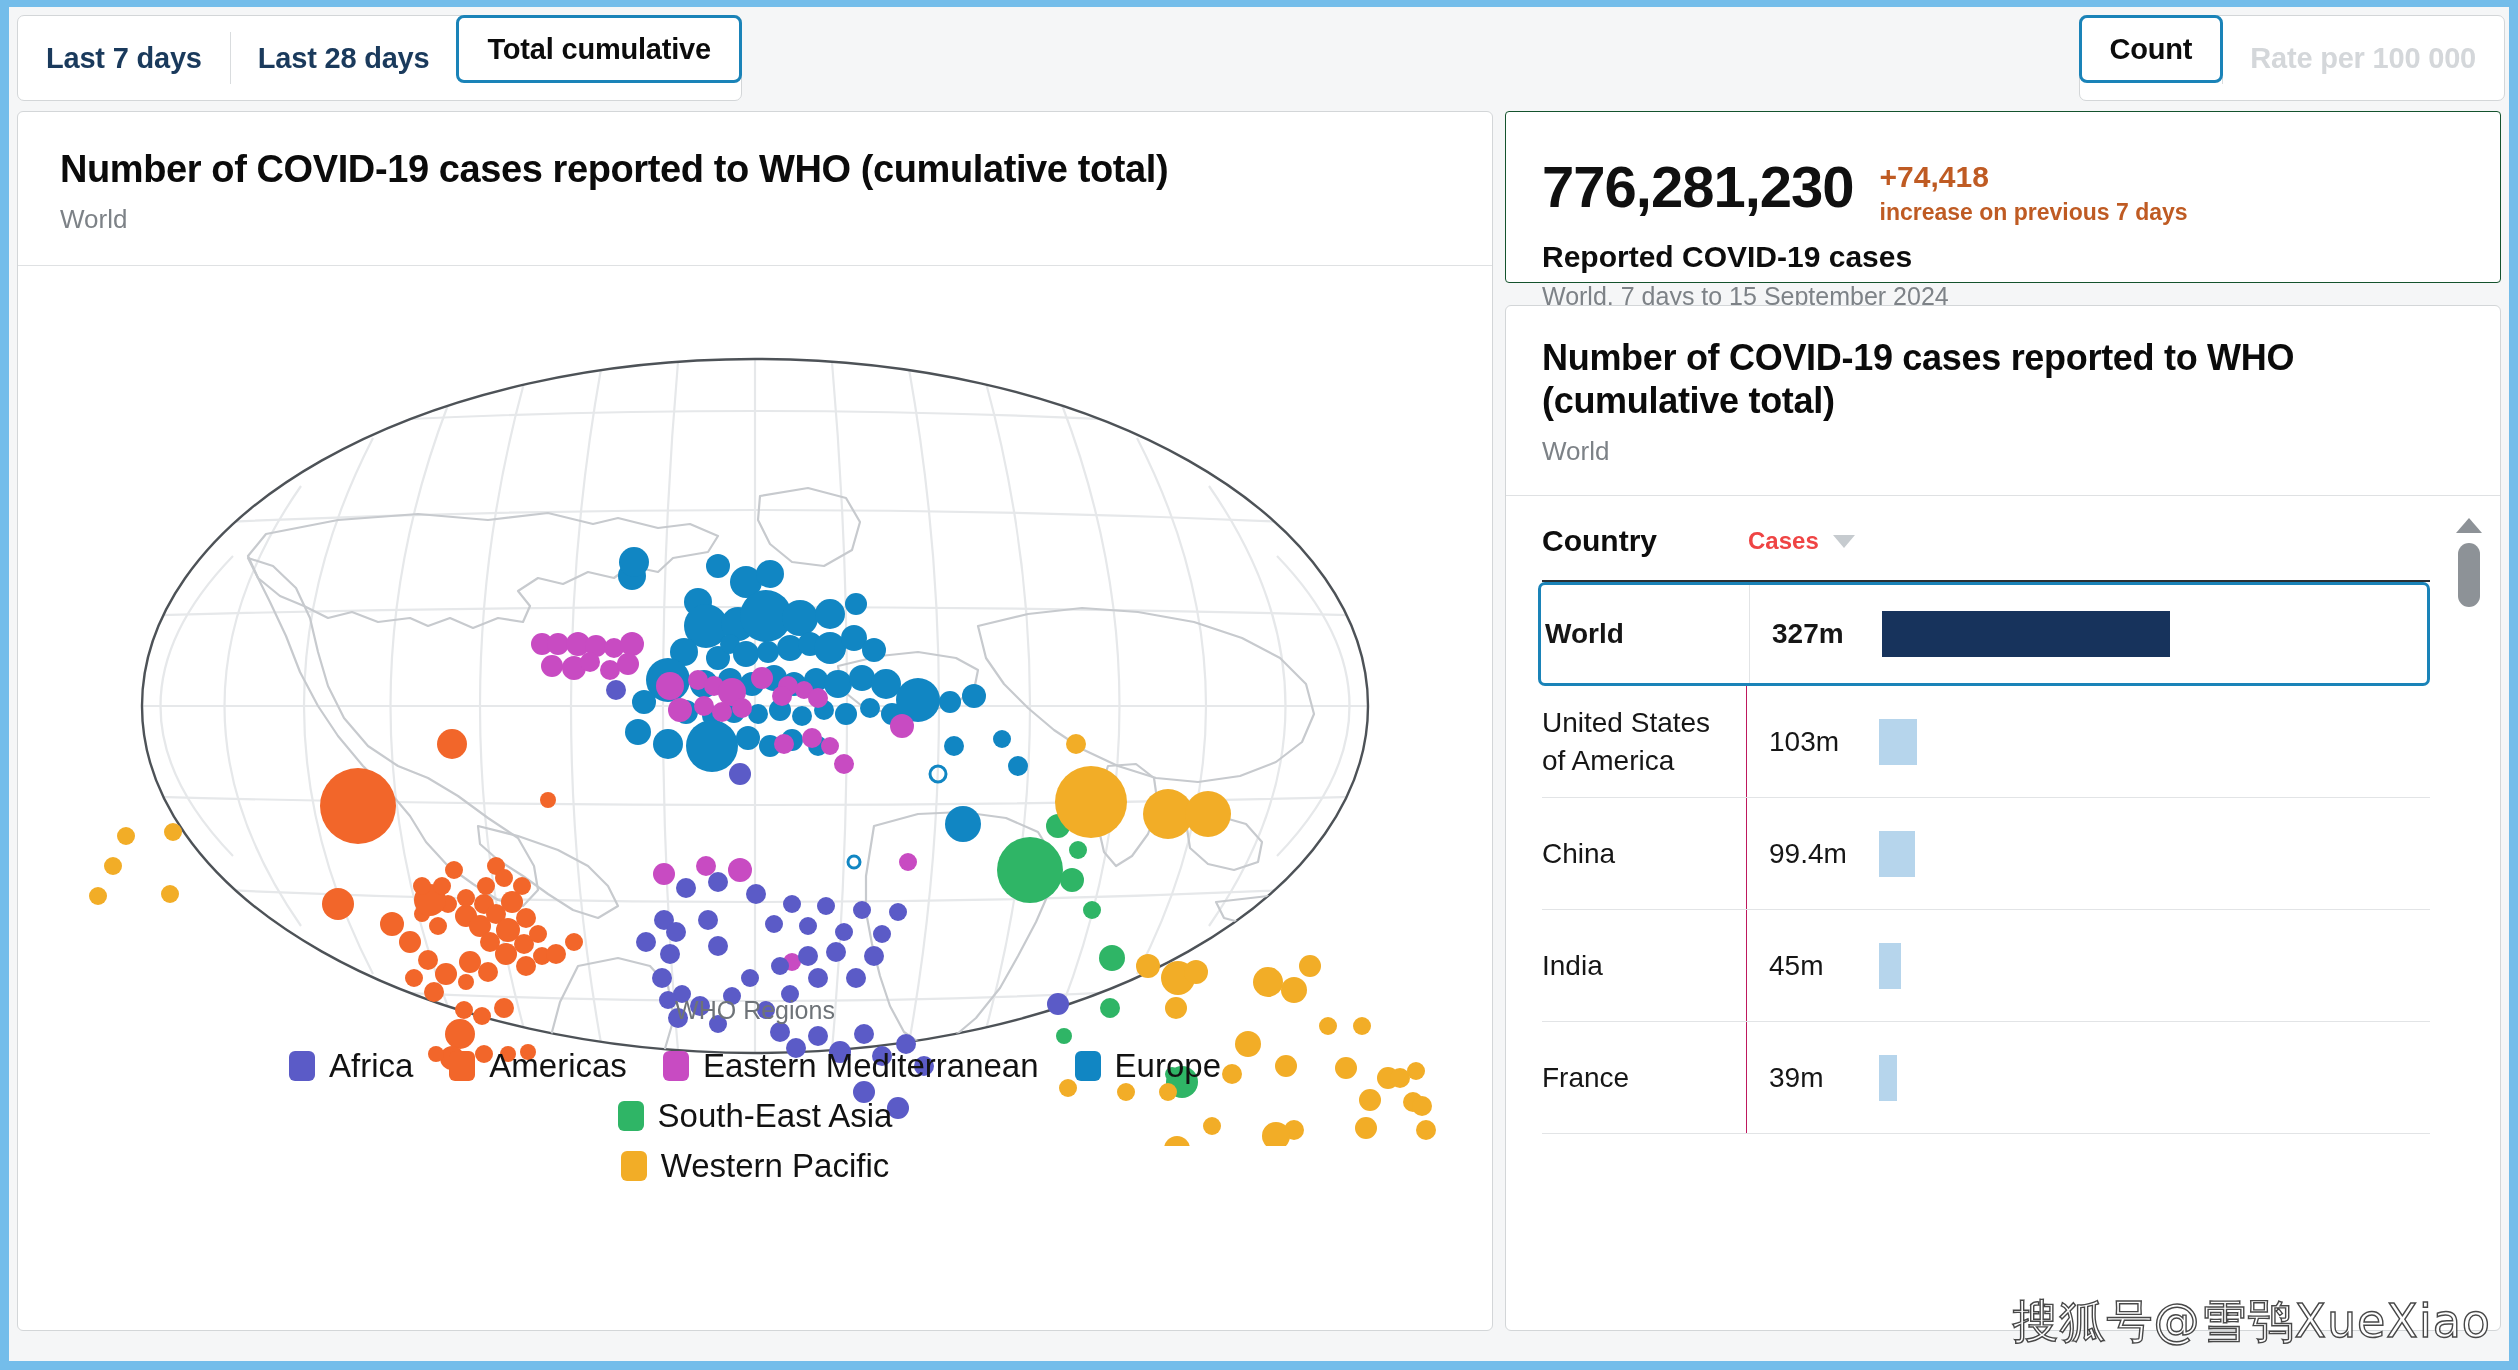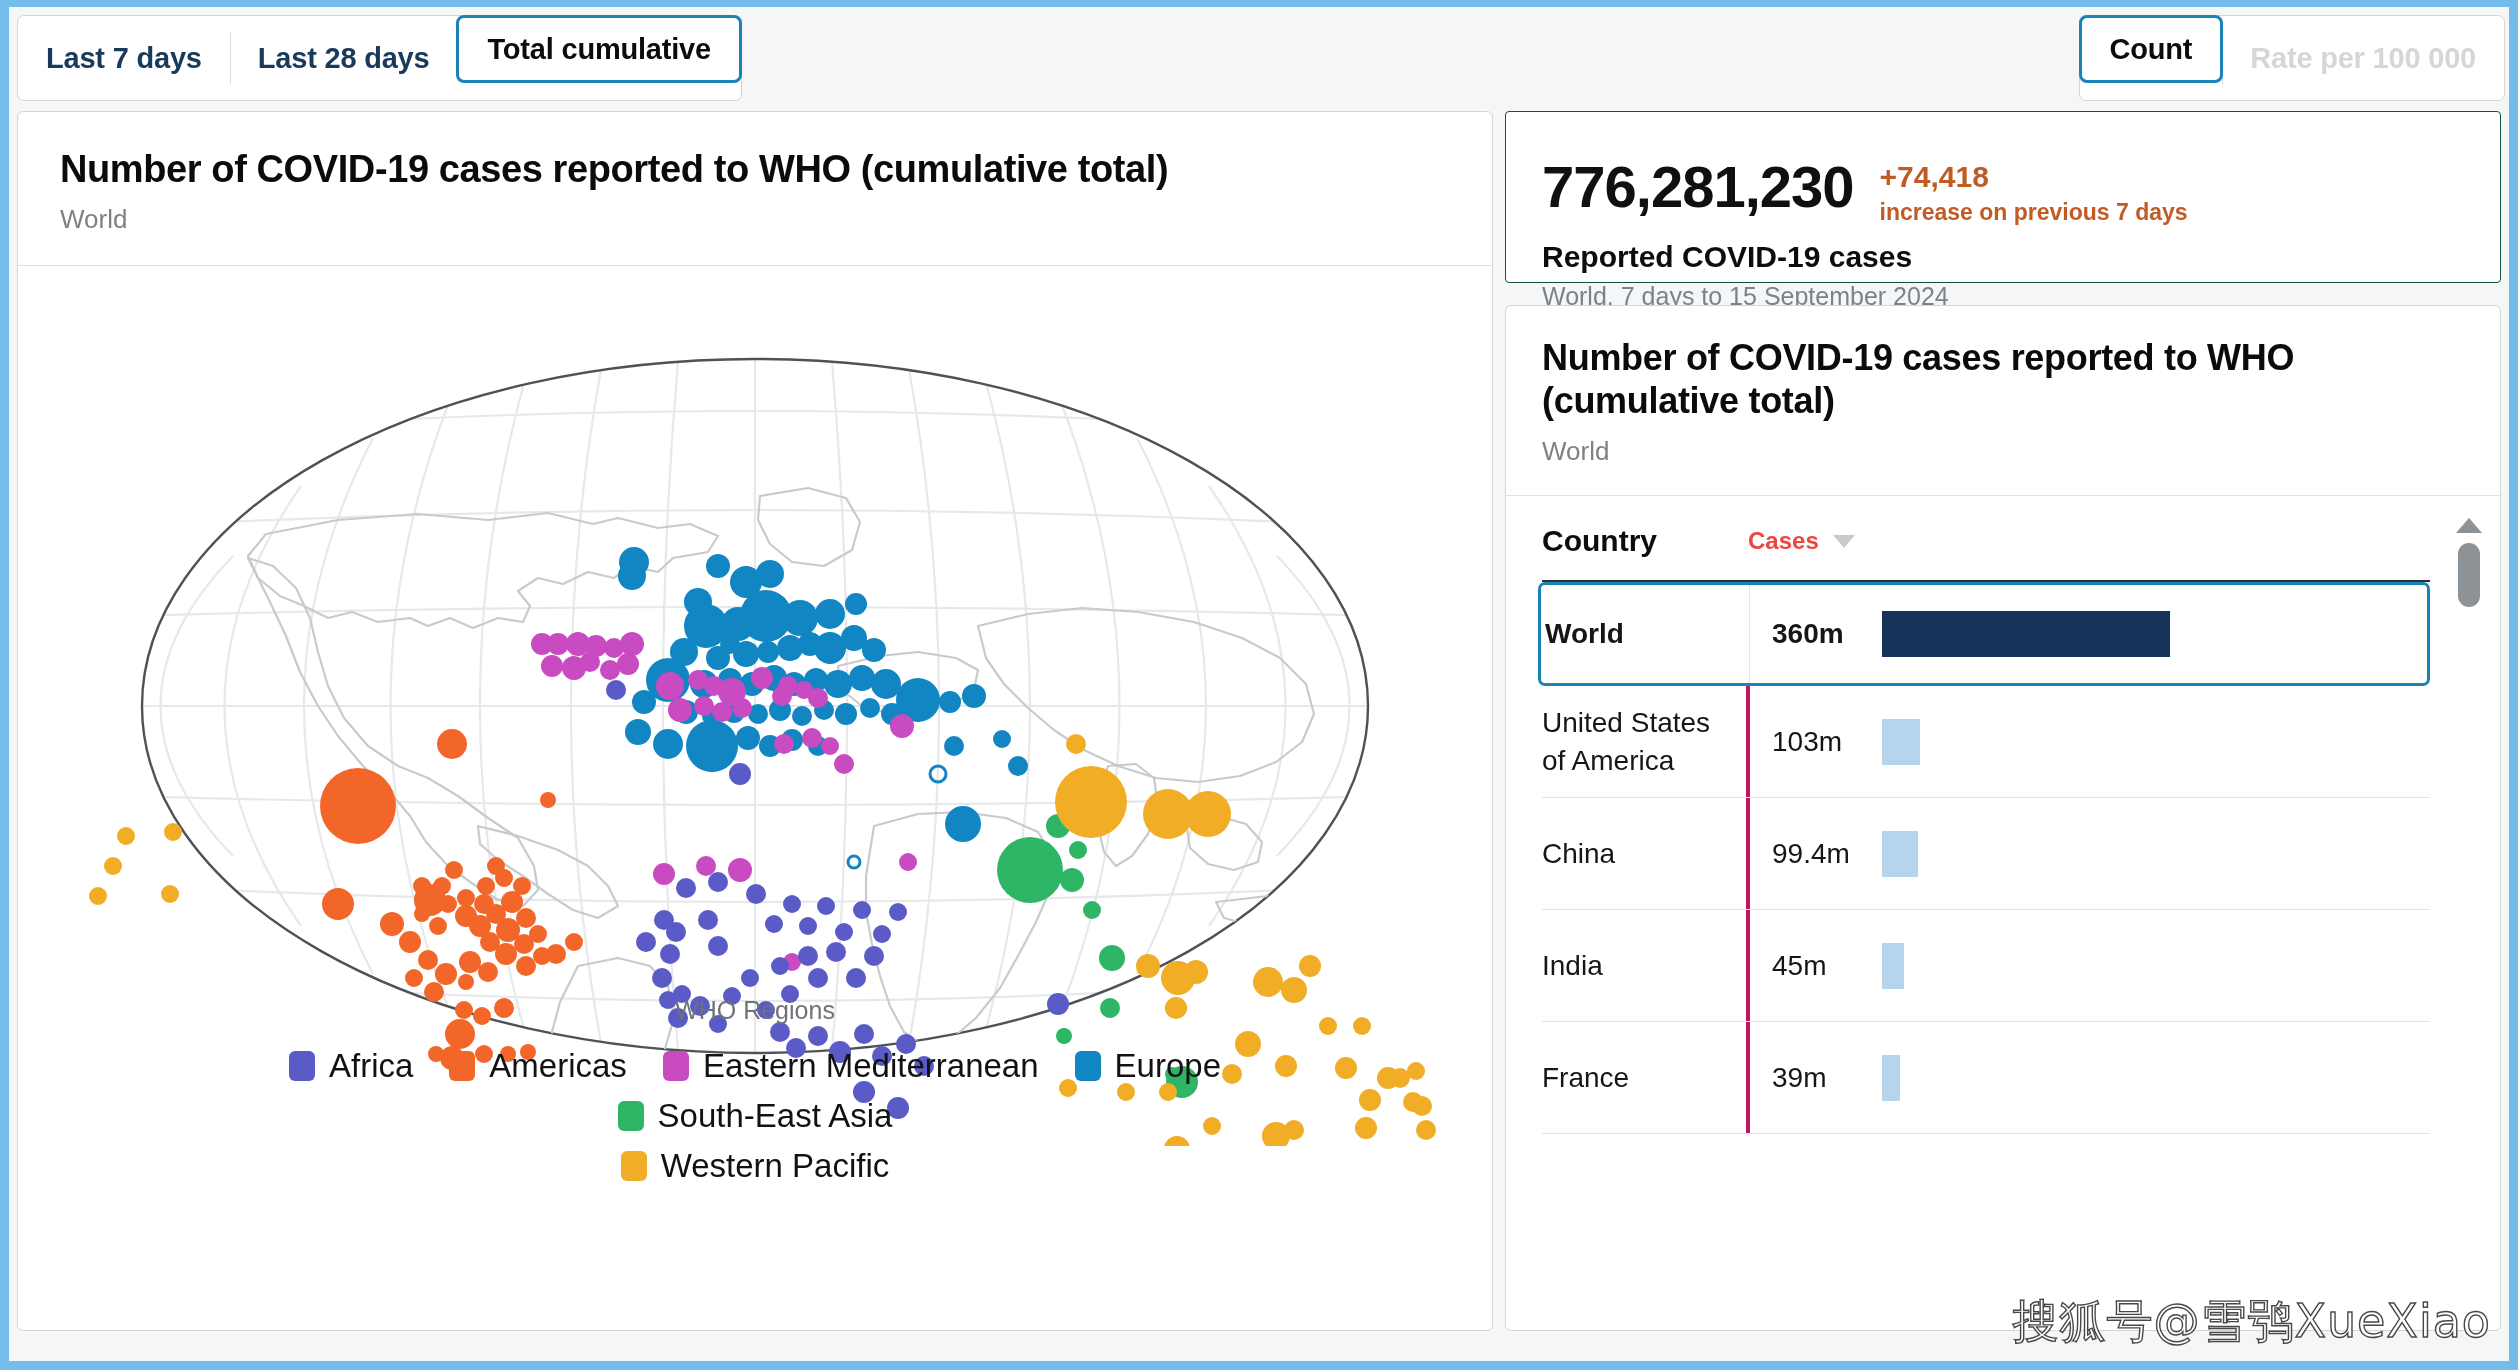--- a/index.html
+++ b/index.html
@@ -331,21 +331,21 @@
     color: #161616;
     padding-right: 16px;
     box-sizing: border-box;
     line-height: 1.35;
   }
   .trow.selected .td-country { font-weight: 700; }
   .td-val-wrap {
     flex: 1;
     display: flex;
     align-items: center;
-    border-left: 4px solid #be185d;
+    border-left: 1px solid #be185d;
     padding-left: 22px;
     align-self: stretch;
   }
   .trow.selected .td-val-wrap { border-left: 1px solid #e2e4e6; }
   .td-value {
     font-size: 28px;
     color: #161616;
     width: 110px;
     flex: none;
   }
@@ -833,21 +833,21 @@
             <div class="th-country">Country</div>
             <div class="th-cases">
               <span>Cases</span>
               <span class="sort-caret"></span>
             </div>
           </div>
 
           <div class="trow selected">
             <div class="td-country">World</div>
             <div class="td-val-wrap">
-              <div class="td-value">360m</div>
+              <div class="td-value">327m</div>
               <div class="bar" style="width:288px"></div>
             </div>
           </div>
 
           <div class="trow">
             <div class="td-country">United States of America</div>
             <div class="td-val-wrap">
               <div class="td-value">103m</div>
               <div class="bar" style="width:38px"></div>
             </div>

